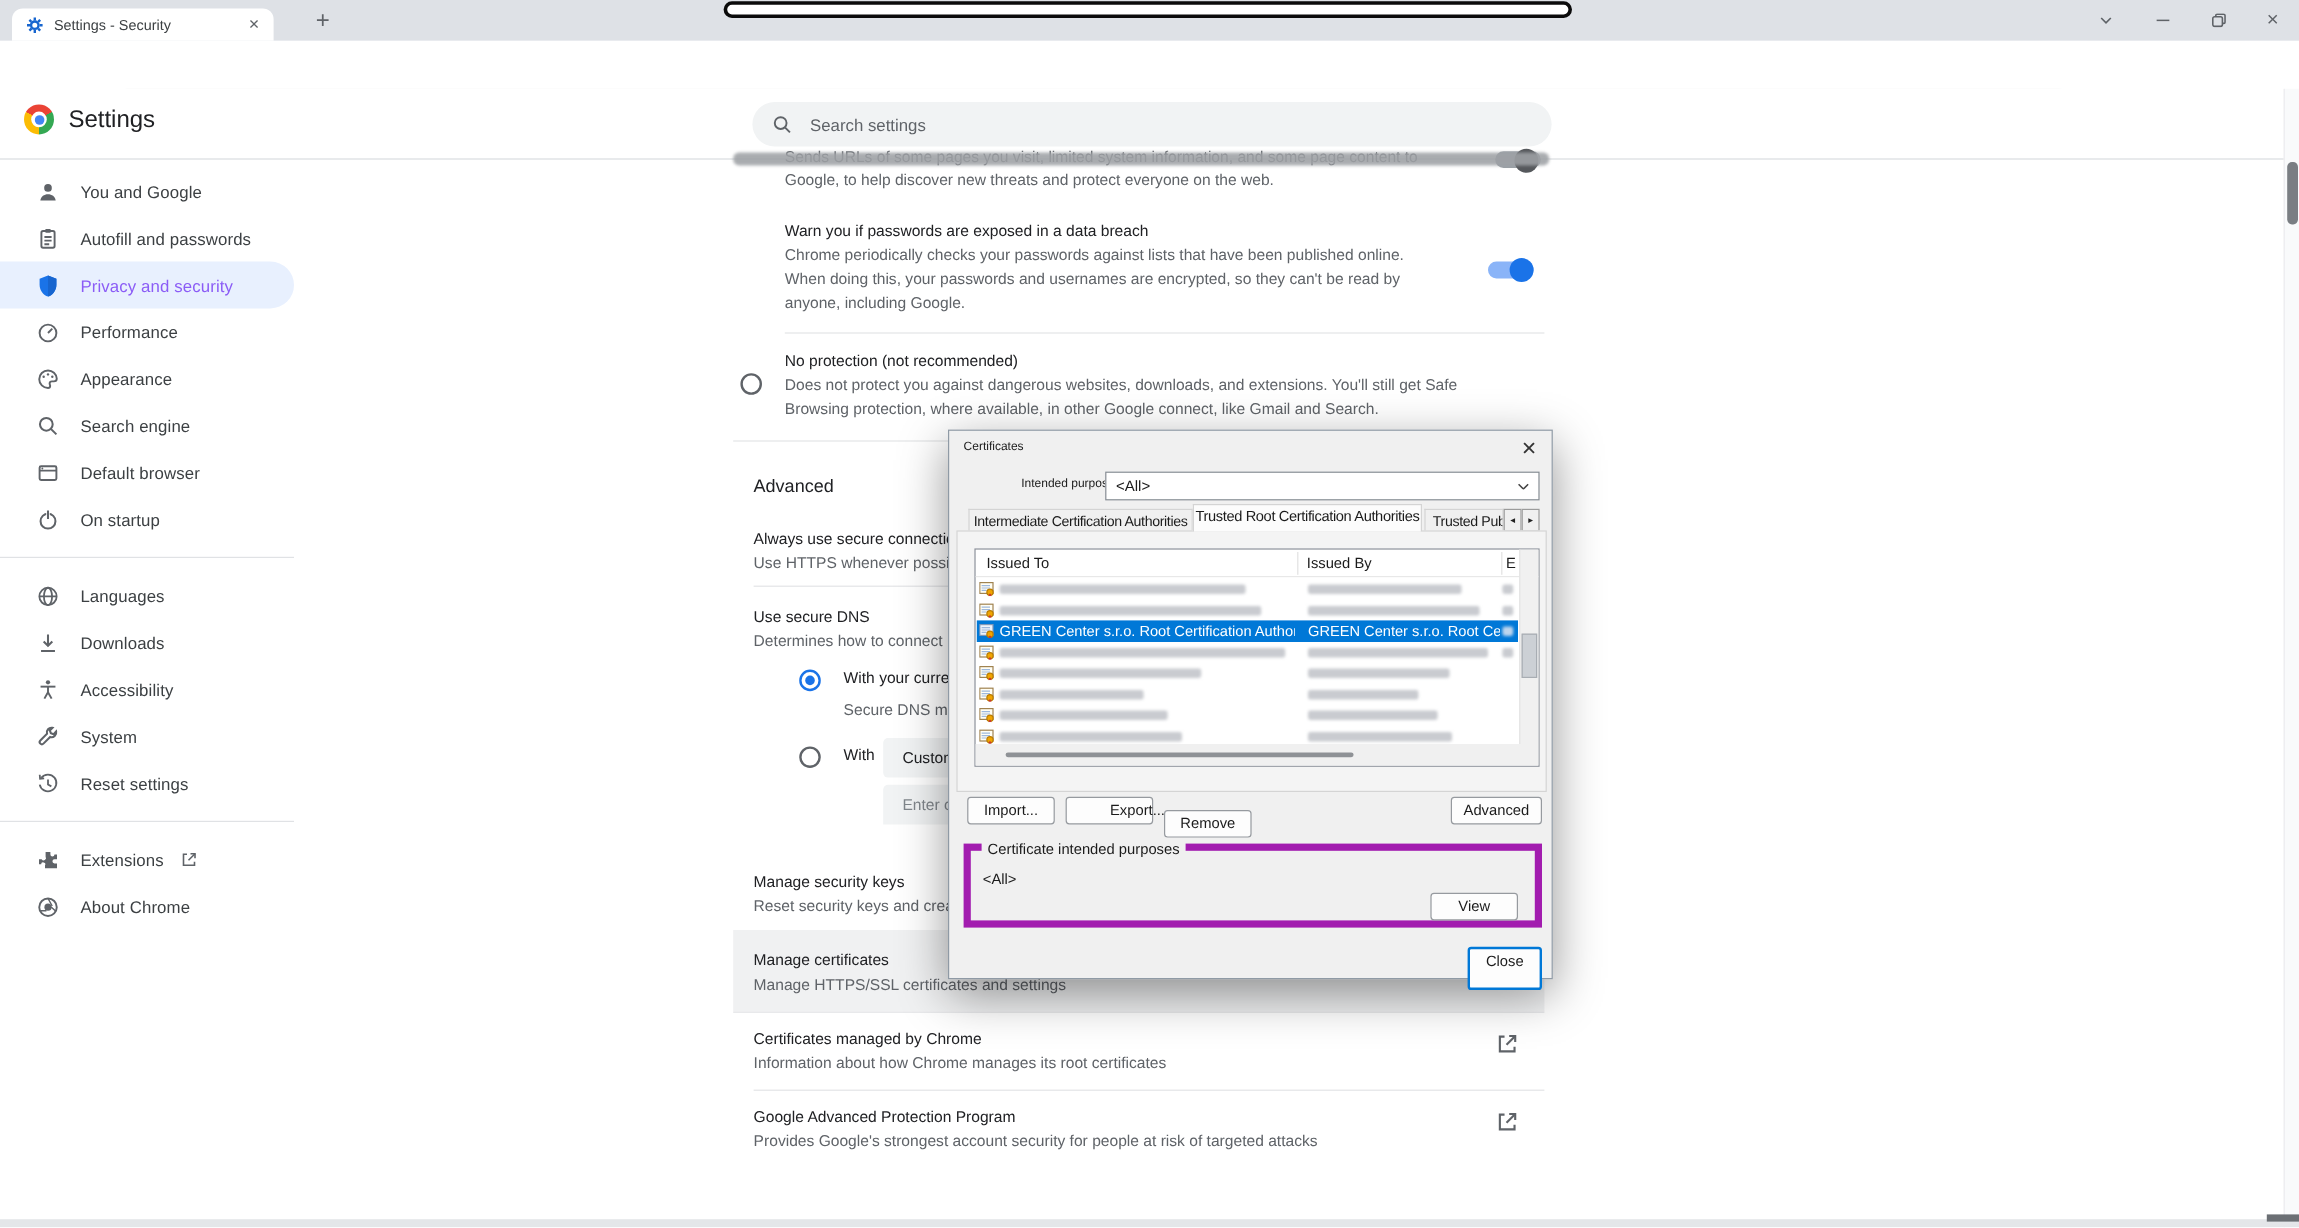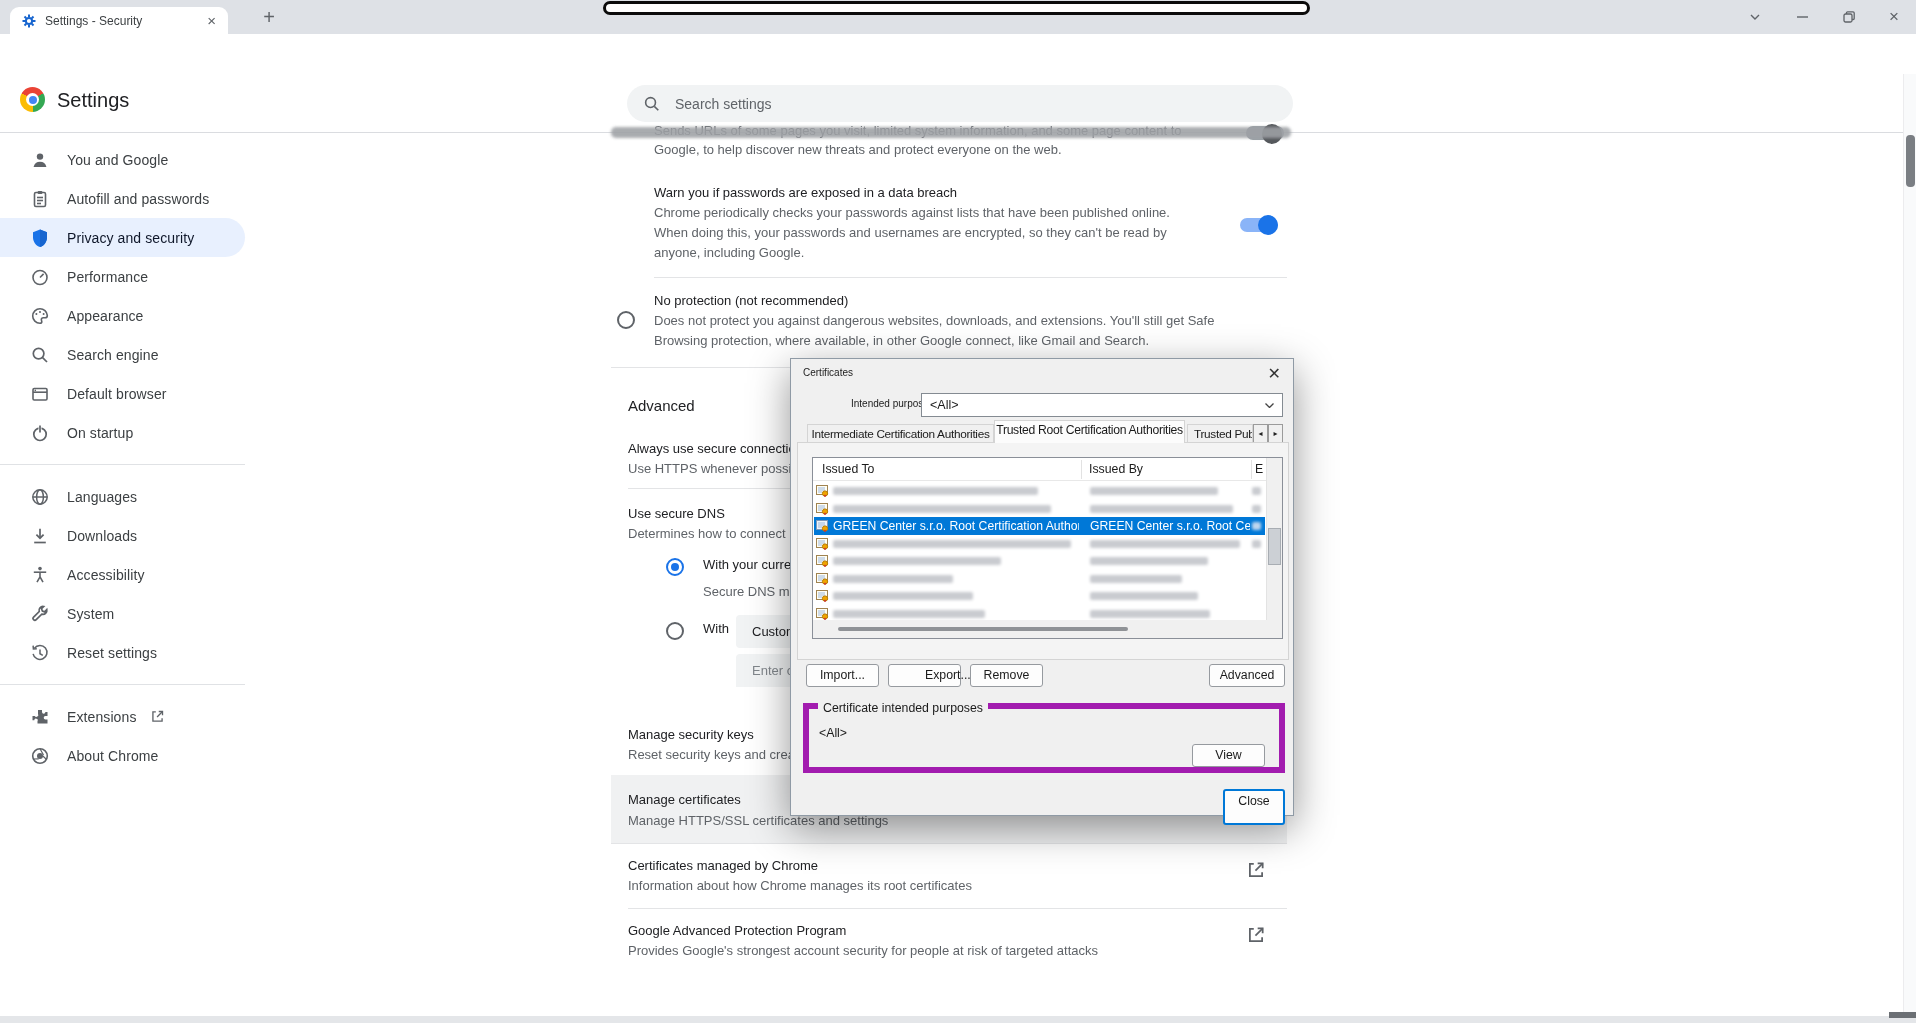--- a/index.html
+++ b/index.html
@@ -46,21 +46,21 @@
     display:flex;align-items:center;padding:0 16px;}
   .searchpill input{border:none;outline:none;background:transparent;font-size:14px;color:#202124;margin-left:13px;width:560px;
     font-family:"Liberation Sans",sans-serif;}
   .searchpill input::placeholder{color:#5f6368;opacity:1;}
 
   
   .sidebar{position:absolute;left:0;top:140px;width:245px;}
   .sbitem{height:39px;display:flex;align-items:center;padding-left:30px;font-size:14px;color:#3c4043;cursor:default;}
   .sbitem .lbl{margin-left:17px;letter-spacing:.1px;}
   .sbitem svg{flex:0 0 auto;}
-  .sbitem.sel{background:#e8f0fe;border-radius:0 21px 21px 0;color:#0f172a;}
+  .sbitem.sel{background:#e8f0fe;border-radius:0 21px 21px 0;color:#8b5cf6;}
   .sbdiv{border-top:1px solid #e0e2e5;margin:12px 0;}
   .extlink-sm{margin-left:14px;display:inline-flex;}
 
   
   .t{position:absolute;font-size:13px;color:#202124;white-space:nowrap;}
   .d{position:absolute;font-size:13px;color:#5f6368;white-space:nowrap;}
   .hdg{position:absolute;font-size:15px;color:#202124;}
   .divider{position:absolute;border-top:1px solid #e3e4e6;}
   .blurstrip{position:absolute;left:611px;top:127px;width:680px;height:11px;background:#9ea1a5;border-radius:5px;
     filter:blur(1.5px);opacity:.88;z-index:2;}
@@ -577,21 +577,21 @@
             <div class="vthumb"></div>
           </div>
         <div class="hscroll">
             <div class="hthumb"></div>
           </div>
       </div>
     </div>
 
     <div class="wbtn" style="left:15px;top:305px;width:73px;">Import...</div>
     <div class="wbtn" style="left:97px;top:305px;width:73px;padding-left:36px;">Export...</div>
-    <div class="wbtn" style="left:179px;top:305px;width:73px;">Remove</div>
+    <div class="wbtn" style="left:179px;top:316px;width:73px;">Remove</div>
     <div class="wbtn" style="left:418px;top:305px;width:76px;">Advanced</div>
 
     <div class="groupbox">
       <div class="grouplbl">Certificate intended purposes</div>
       <div style="position:absolute;left:10px;top:17px;font-size:12.3px;">&lt;All&gt;</div>
       <div class="wbtn" style="right:14px;top:35px;width:73px;">View</div>
     </div>
 
     <div class="closebtn">Close</div>
   </div>

